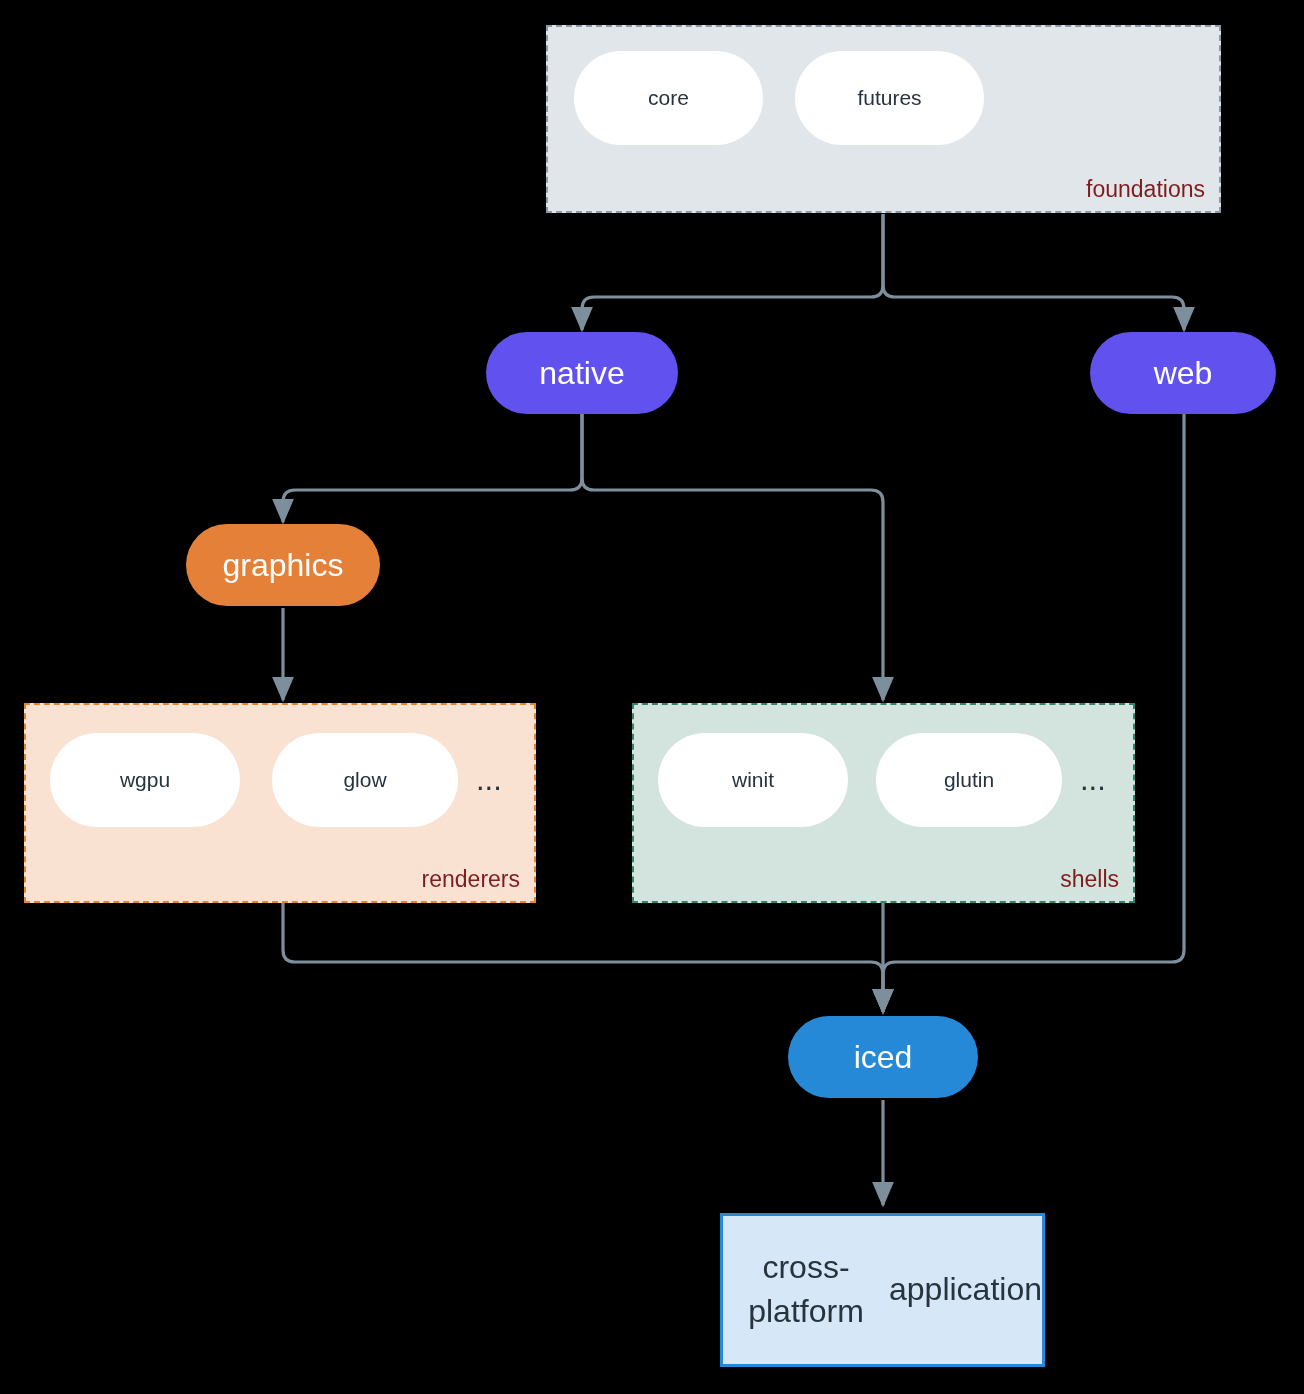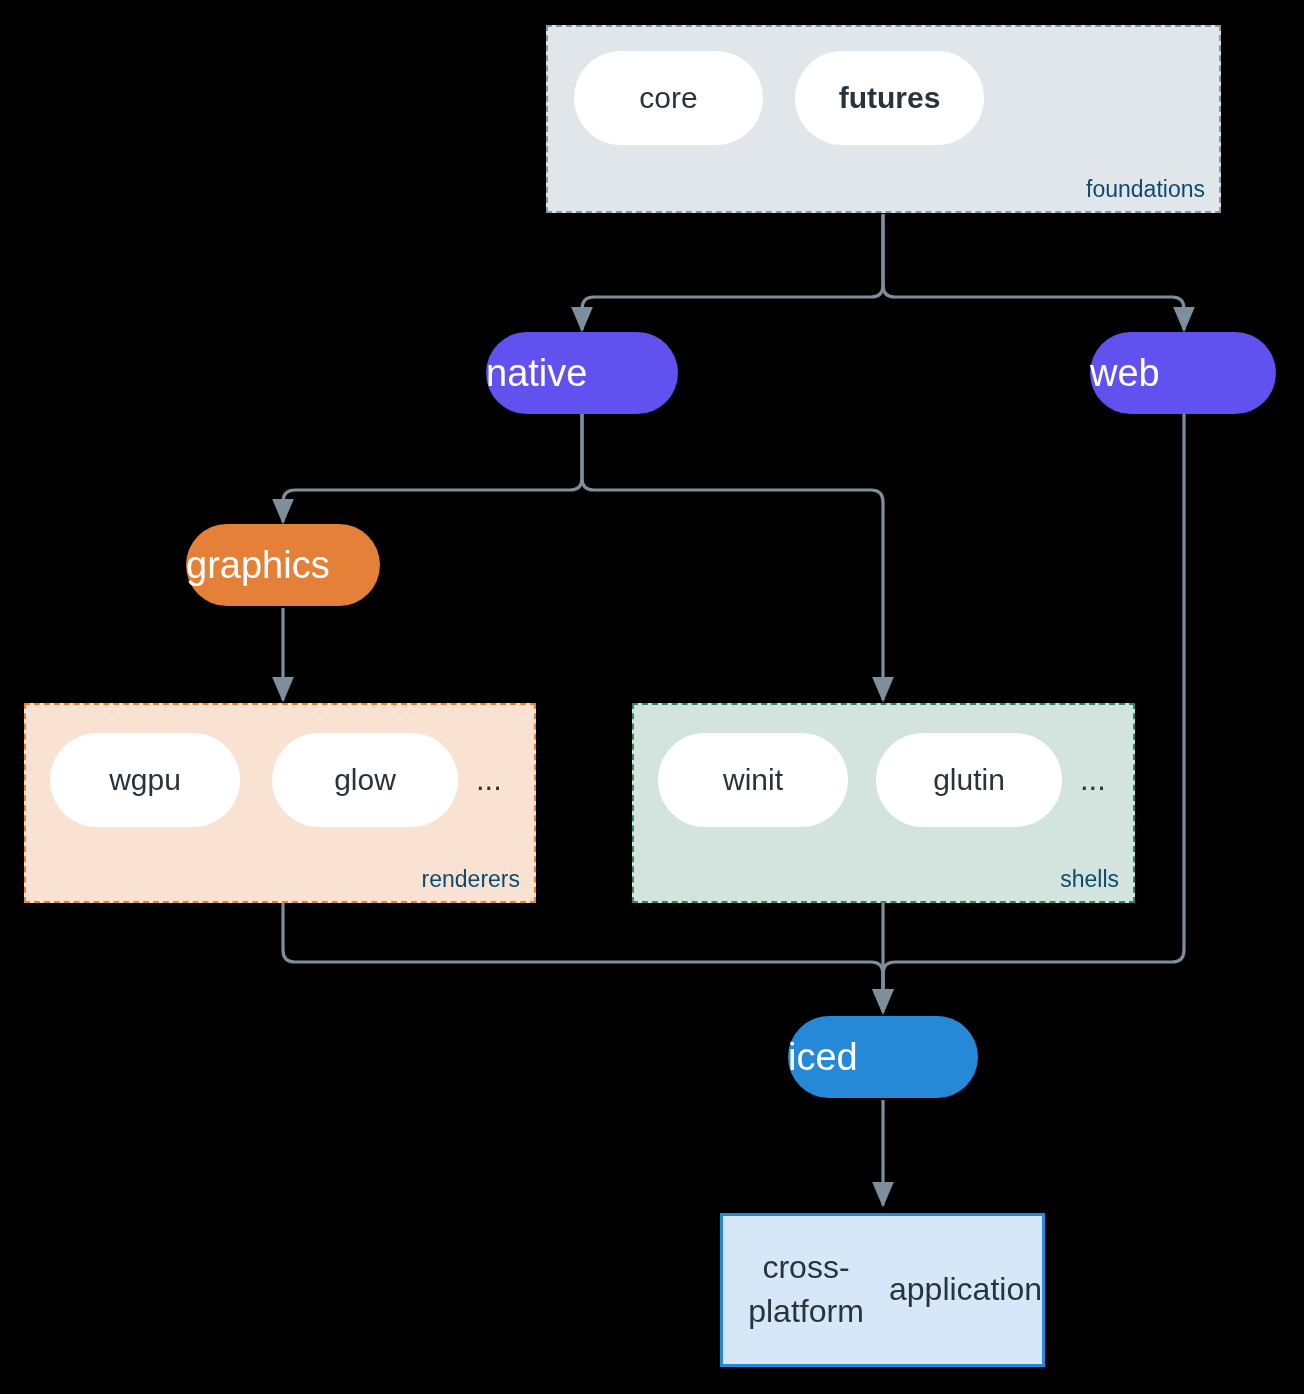--- a/index.html
+++ b/index.html
@@ -32,51 +32,52 @@
   .cluster .pill-row {
     position: absolute;
     display: flex;
     align-items: center;
   }
   .cluster-label {
     position: absolute;
     right: 14px;
     bottom: 8px;
     font-size: 23px;
-    color: #0c4a6e;
+    color: #7f1d1d;
     white-space: nowrap;
   }
   
   .pill {
     background: #ffffff;
     border-radius: 999px;
     display: flex;
     align-items: center;
     justify-content: center;
     color: #27343d;
-    font-size: 30px;
+    font-size: 21px;
     height: 94px;
     box-sizing: border-box;
   }
   .ellipsis {
     color: #27343d;
     font-size: 31px;
     line-height: 0.6;
     padding-left: 18px;
     padding-right: 6px;
     white-space: nowrap;
   }
   
   .node {
     position: absolute;
     border-radius: 999px;
     display: flex;
     align-items: center;
+    justify-content: center;
     color: #ffffff;
-    font-size: 38px;
+    font-size: 32px;
     box-sizing: border-box;
   }
   
   .rect-node {
     position: absolute;
     box-sizing: border-box;
     display: flex;
     align-items: center;
     justify-content: center;
     text-align: center;
@@ -117,21 +118,21 @@
       <path d="M883,1100 L883,1205" marker-end="url(#arrow)"></path>
     </g>
   </svg>
 
   <div class="cluster" style="left:546px; top:25px; width:675px; height:188px;
               background:#e1e6ea; border-color:#8b9aa6;">
     <div class="pill-row" style="left:26px; top:24px;">
       <div class="pill" style="width:189px; margin-right:32px;">
         <span>core</span>
       </div>
-      <div class="pill" style="width:189px; margin-right:32px;font-weight:bold;">
+      <div class="pill" style="width:189px; margin-right:32px;">
         <span>futures</span>
       </div>
     </div>
     <div class="cluster-label">foundations</div>
   </div>
 
   <div class="node" style="left:486px; top:332px; width:192px; height:82px; background:#6152f0;">
     <span>native</span>
   </div>
 

